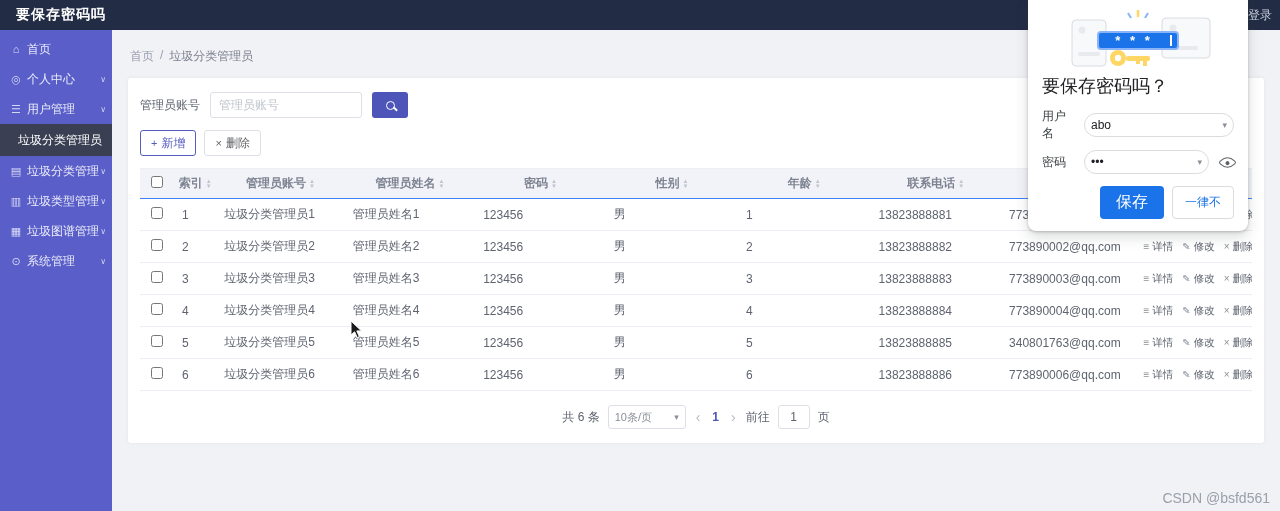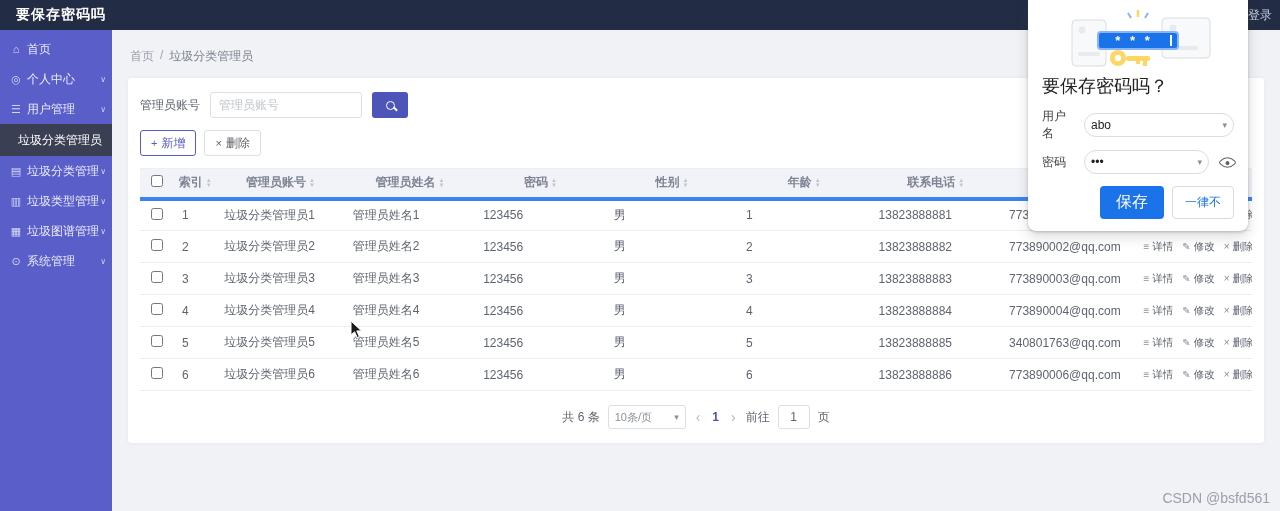--- a/index.html
+++ b/index.html
@@ -40,21 +40,21 @@
 
   .btn-row { margin-top:12px; display:flex; gap:8px; }
   .btn { height:26px; padding:0 10px; font-size:12px; border-radius:3px; background:#fff; cursor:pointer;
          display:inline-flex; align-items:center; gap:4px; }
   .btn-add { border:1px solid #565dc0; color:#565dc0; }
   .btn-del { border:1px solid #dcdfe6; color:#606266; }
   .btn i { font-style:normal; font-size:11px; }
 
   table { margin-top:12px; width:100%; border-collapse:collapse; table-layout:fixed; font-size:12px; }
   thead th { background:#f2f3f8; color:#7d8391; font-weight:bold; height:30px; text-align:center;
-             border-bottom:4px solid #3b82f6; border-top:1px solid #eceef5; white-space:nowrap; overflow:hidden; }
+             border-bottom:1px solid #3b82f6; border-top:1px solid #eceef5; white-space:nowrap; overflow:hidden; }
   tbody td { height:32px; border-bottom:1px solid #eceef5; color:#5f6470; padding-left:8px; text-align:left;
              white-space:nowrap; overflow:hidden; }
   td.c, th.c { text-align:center; padding-left:0; }
   .sort { display:inline-flex; flex-direction:column; vertical-align:middle; margin-left:3px; line-height:5px; }
   .sort span { font-size:6px; color:#c0c4cc; }
   .acts { display:flex; gap:9px; align-items:center; }
   .act { display:inline-flex; align-items:center; gap:3px; font-size:10.5px; color:#5f6470; cursor:pointer; }
   .act i { font-style:normal; font-size:10px; color:#8a8f99; }
   .act em { font-style:normal; }
   input[type=checkbox] { width:12px; height:12px; cursor:pointer; }

